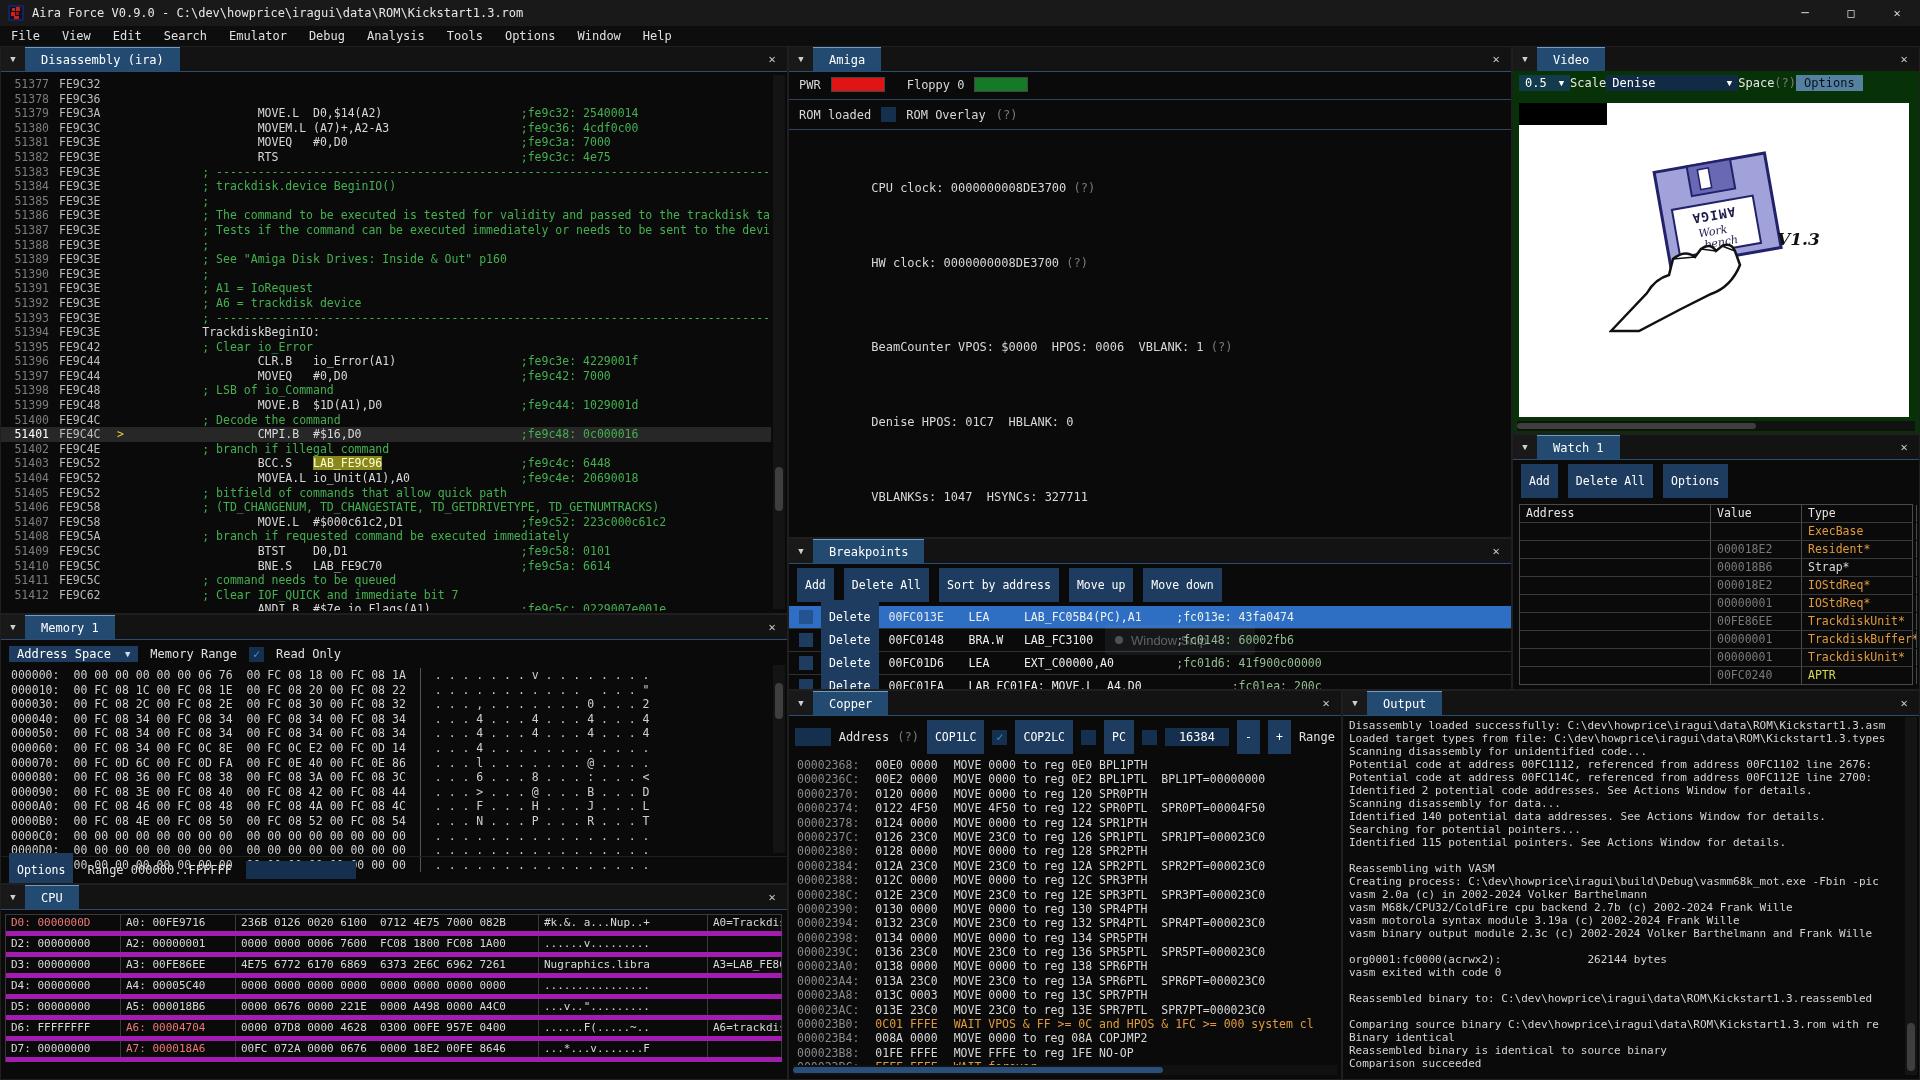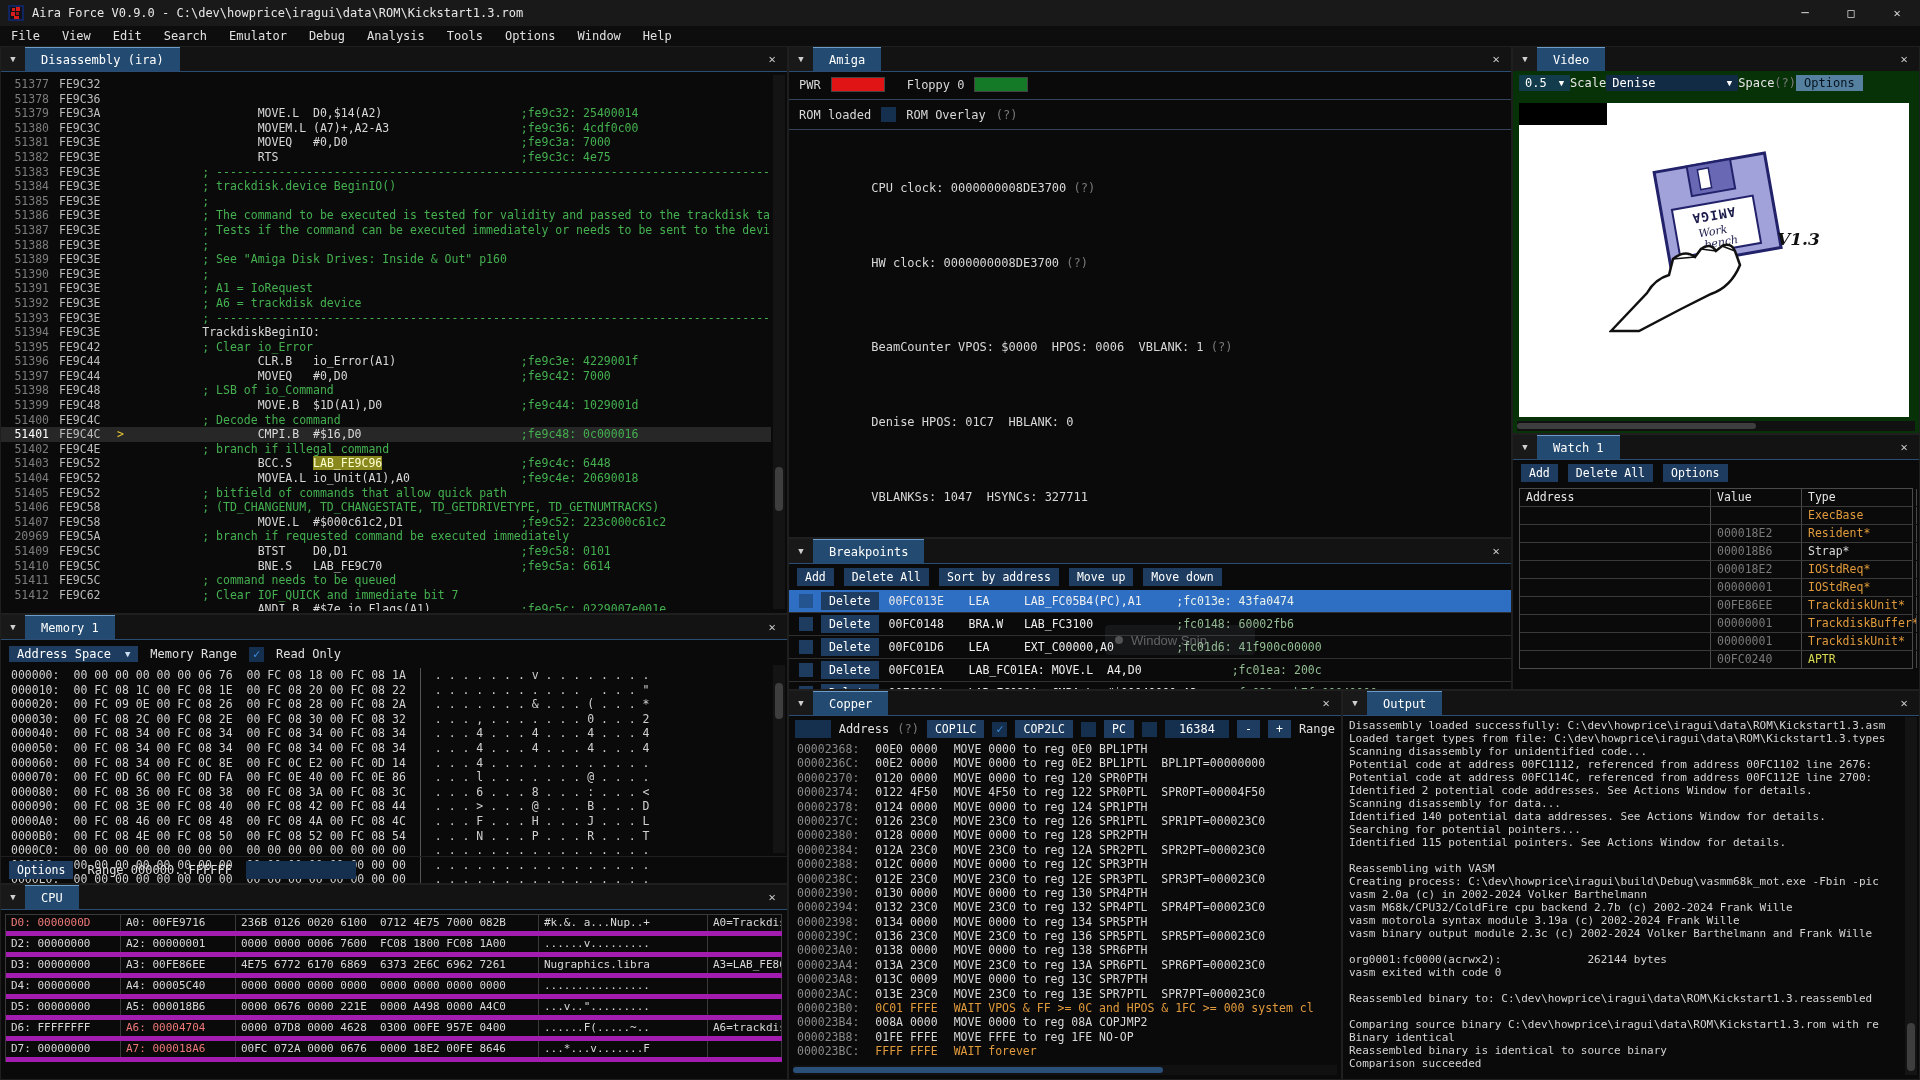--- a/index.html
+++ b/index.html
@@ -13,21 +13,21 @@
   .winbtn{width:46px;display:flex;align-items:center;justify-content:center;color:#d8d8d8;font-size:12px;}
   .menubar{position:absolute;left:0;top:26px;width:1920px;height:20px;background:#0d0d0d;
            display:flex;align-items:center;font-size:12px;color:#e0e0e0;border-bottom:1px solid #1c1c1c;}
   .menuitem{padding:1px 11px;}
   
   .panel{position:absolute;background:#0a0a0a;border:1px solid #1f1f1f;box-sizing:border-box;overflow:hidden;}
   .phead{height:24px;background:#131313;display:flex;align-items:stretch;border-bottom:1px solid #2c4d73;}
   .pmenu{width:24px;display:flex;align-items:center;justify-content:center;color:#cfcfcf;font-size:9px;background:#191919;}
   .ptab{background:#234a70;border-top:1px solid #6e9cc8;color:#fff;font-size:12px;display:flex;align-items:center;padding:0 16px;}
   .pclose{margin-left:auto;width:30px;display:flex;align-items:center;justify-content:center;color:#cccccc;font-size:12px;}
-  .btn{background:#1d3c5f;color:#fff;font-size:11.5px;line-height:18px;padding:0 8px;display:inline-block;}
+  .btn{background:#1d3c5f;color:#fff;font-size:11.5px;line-height:18px;padding:8px 8px;display:inline-block;}
   .inputbox{display:inline-block;background:#15304f;height:18px;}
   .checkbox{display:inline-flex;width:15px;height:15px;background:#15304f;align-items:center;justify-content:center;
             color:#3f8fdf;font-size:12px;flex:none;}
   .seg-w{color:#d8d8d8}.seg-g{color:#44b050}.seg-dim{color:#7a7a7a}.seg-red{color:#ee7878}
   .seg-org{color:#e09a3c}.seg-y{color:#d8d850}.seg-hl{background:#88881c;color:#ffffd0}
   
   .dbody{position:absolute;top:30px;left:0;right:16px;bottom:2px;overflow:hidden;}
   .dline{display:flex;white-space:pre;font-size:11.5px;line-height:14.6px;height:14.6px;}
   .dline .lnum{width:48px;text-align:right;color:#7d7d7d;flex:none;}
   .dline .laddr{width:58px;margin-left:10px;color:#bdbdbd;flex:none;}
@@ -425,21 +425,21 @@
         <div class="dline">
           <span class="lnum">51407</span>
           <span class="laddr">FE9C58</span>
           <span class="lmark"></span>
           <span>
             
           <span class="seg-w">        BTST    D0,D1                         </span><span class="seg-g">;fe9c58: 0101</span></span>
         </div>
 
         <div class="dline">
-          <span class="lnum">20969</span>
+          <span class="lnum">51408</span>
           <span class="laddr">FE9C5A</span>
           <span class="lmark"></span>
           <span>
             
           <span class="seg-w">        BNE.S   LAB_FE9C70                    </span><span class="seg-g">;fe9c5a: 6614</span></span>
         </div>
 
         <div class="dline">
           <span class="lnum">51409</span>
           <span class="laddr">FE9C5C</span>
@@ -503,25 +503,20 @@
           <span class="mhex">00 00 00 00 00 00 06 76  00 FC 08 18 00 FC 08 1A</span>
           <span class="masc">. . . . . . . v . . . . . . . .</span>
         </div>
 
         <div class="mrow">
           <span class="maddr">000010:</span>
           <span class="mhex">00 FC 08 1C 00 FC 08 1E  00 FC 08 20 00 FC 08 22</span>
           <span class="masc">. . . . . . . . . . .   . . . "</span>
         </div>
 
-        <div class="mrow">
-          <span class="maddr">000020:</span>
-          <span class="mhex">00 FC 09 0E 00 FC 08 26  00 FC 08 28 00 FC 08 2A</span>
-          <span class="masc">. . . . . . . &amp; . . . ( . . . *</span>
-        </div>
 
         <div class="mrow">
           <span class="maddr">000030:</span>
           <span class="mhex">00 FC 08 2C 00 FC 08 2E  00 FC 08 30 00 FC 08 32</span>
           <span class="masc">. . . , . . . . . . . 0 . . . 2</span>
         </div>
 
         <div class="mrow">
           <span class="maddr">000040:</span>
           <span class="mhex">00 FC 08 34 00 FC 08 34  00 FC 08 34 00 FC 08 34</span>
@@ -1062,21 +1057,21 @@
         </div>
 
         <div class="coprow">
           <span class="ca2">000023A4:</span>
           <span class="ch2">013A 23C0</span>
           <span class="ct2">MOVE 23C0 to reg 13A SPR6PTL  SPR6PT=000023C0</span>
         </div>
 
         <div class="coprow">
           <span class="ca2">000023A8:</span>
-          <span class="ch2">013C 0009</span>
+          <span class="ch2">013C 0003</span>
           <span class="ct2">MOVE 0000 to reg 13C SPR7PTH</span>
         </div>
 
         <div class="coprow">
           <span class="ca2">000023AC:</span>
           <span class="ch2">013E 23C0</span>
           <span class="ct2">MOVE 23C0 to reg 13E SPR7PTL  SPR7PT=000023C0</span>
         </div>
 
         <div class="coprow org">

